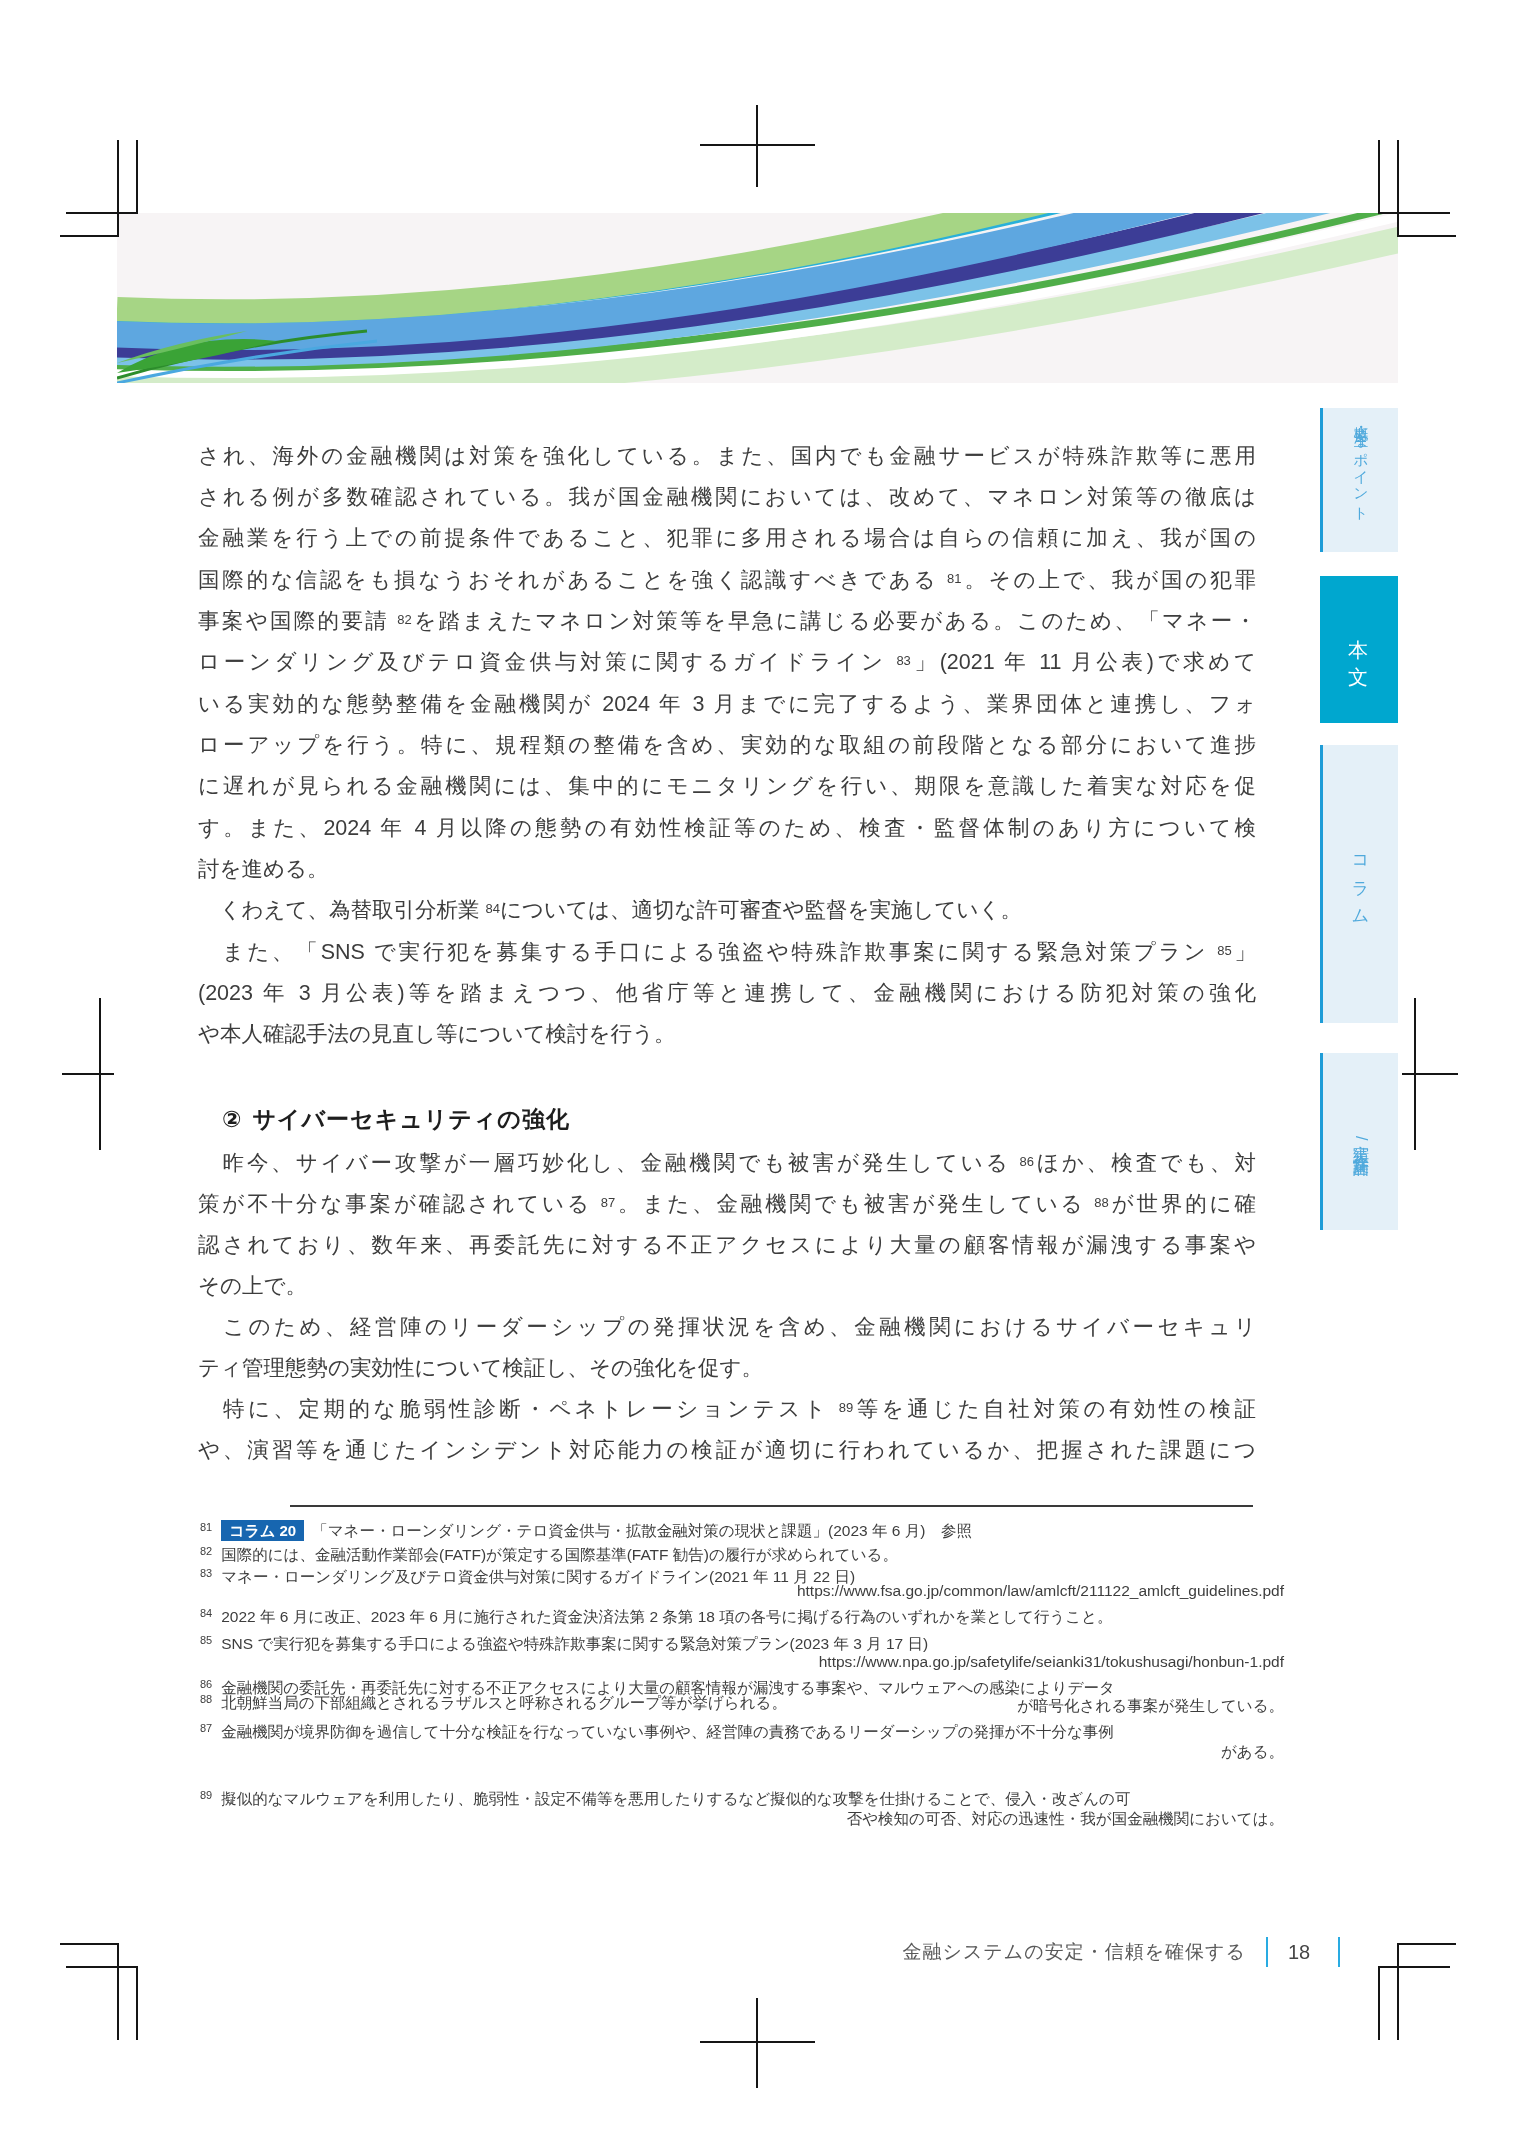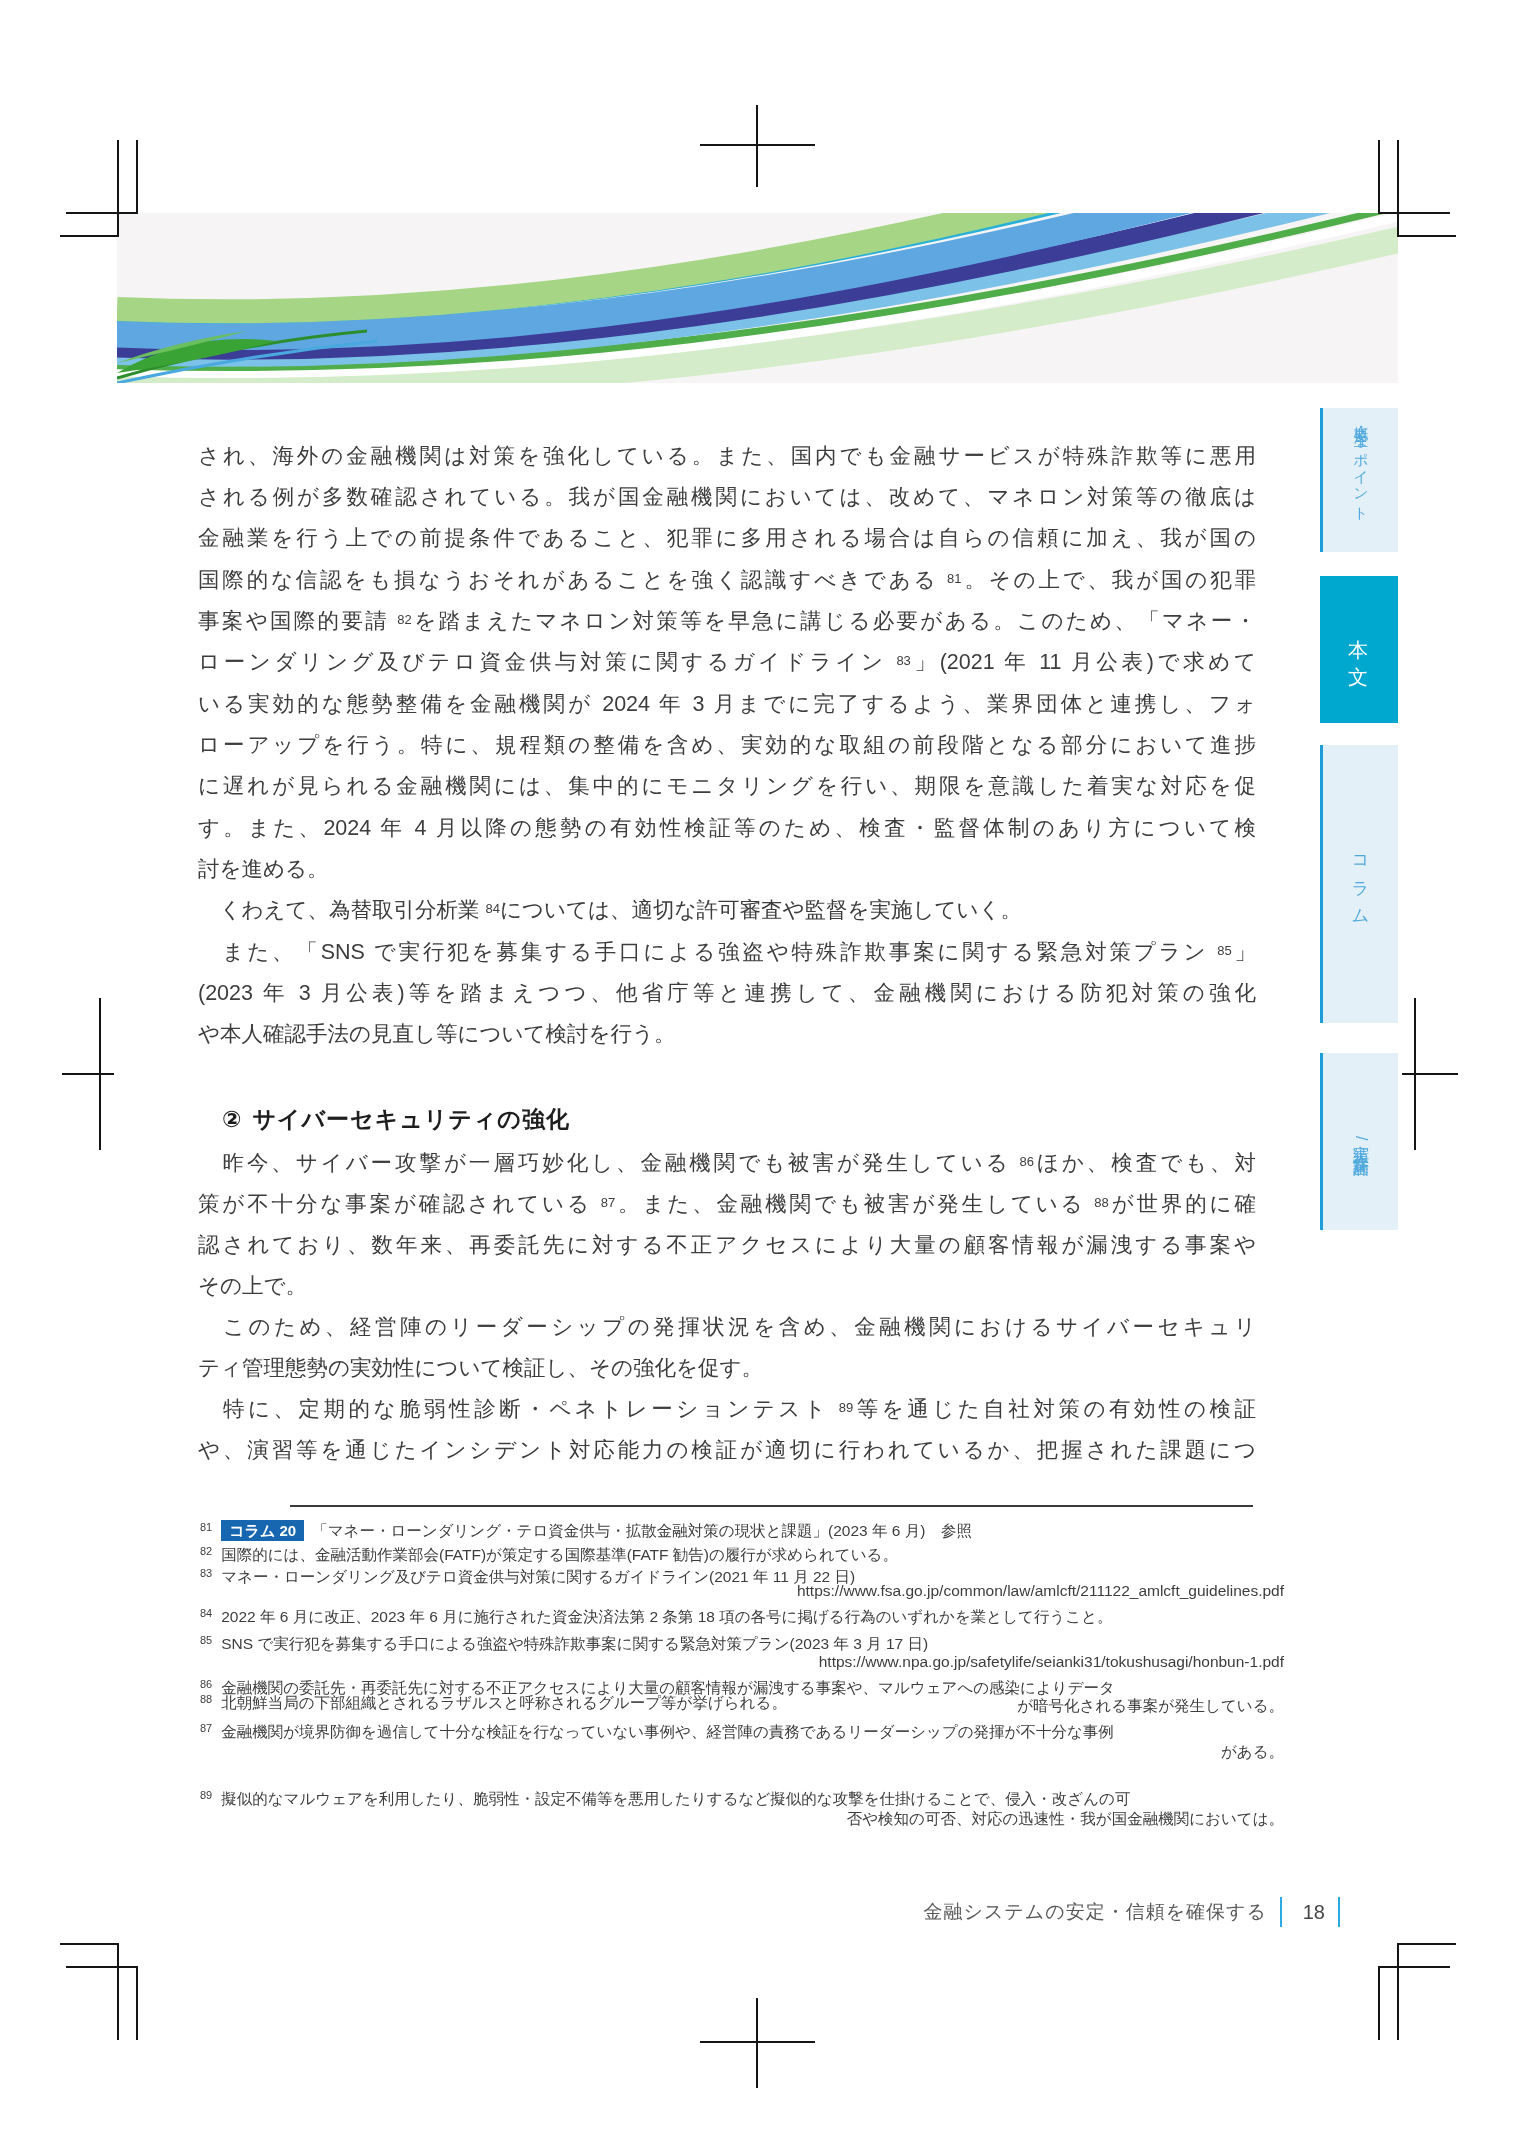--- a/index.html
+++ b/index.html
@@ -39,25 +39,25 @@
   .tab > span { writing-mode:vertical-rl; text-orientation:mixed; display:block; }
   .tab.light { background:#e4f0f8; border-left:3px solid #1e9cd7; color:#4fa9dc; }
   .tab.active { background:#00a7cf; color:#ffffff; }
   .tab-overview { top:408px; height:144px; font-size:14.5px; letter-spacing:2px;
                   align-items:flex-start; padding-top:7px; }
   .tab-main     { top:576px; height:147px; font-size:20px; letter-spacing:26px; }
   .tab-column   { top:745px; height:278px; font-size:17px; letter-spacing:7px; }
   .tab-plan     { top:1053px; height:177px; font-size:16px; letter-spacing:2px; }
 
   
-  .footer { position:absolute; top:1894px; left:600px; width:740px; height:36px;
-            display:flex; align-items:center; justify-content:flex-end; gap:13px; }
+  .footer { position:absolute; top:1934px; left:600px; width:740px; height:36px;
+            display:flex; align-items:center; justify-content:flex-end; gap:20px; }
   .ftext { font-size:19px; color:#595959; letter-spacing:1px; }
   .fbar  { width:2px; height:30px; background:#29abe2; }
-  .fpage { font-size:20px; color:#464646; min-width:30px; text-align:right; }
+  .fpage { font-size:20px; color:#464646; min-width:30px; text-align:left; }
 </style>
 </head>
 <body>
 
 <div class="band">
   <svg width="1281" height="170" viewBox="0 0 1281 170">
     <g fill="none">
       <path d="M -20,172 C 350,186 750,150 1290,25" stroke-width="26" stroke="#d4ecc9"></path>
       <path d="M -20,158 C 350,172 750,132 1290,2" stroke-width="9" stroke="#ffffff"></path>
       <path d="M -18,152 C 352,166 752,124 1288,-8" stroke-width="7" stroke="#4fae49"></path>

